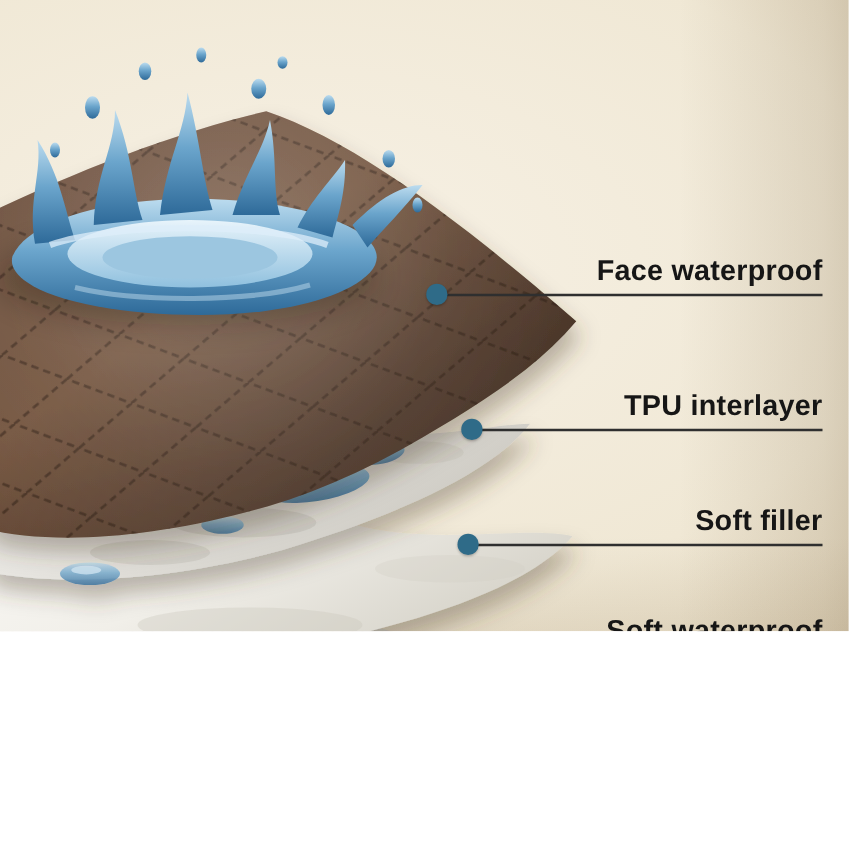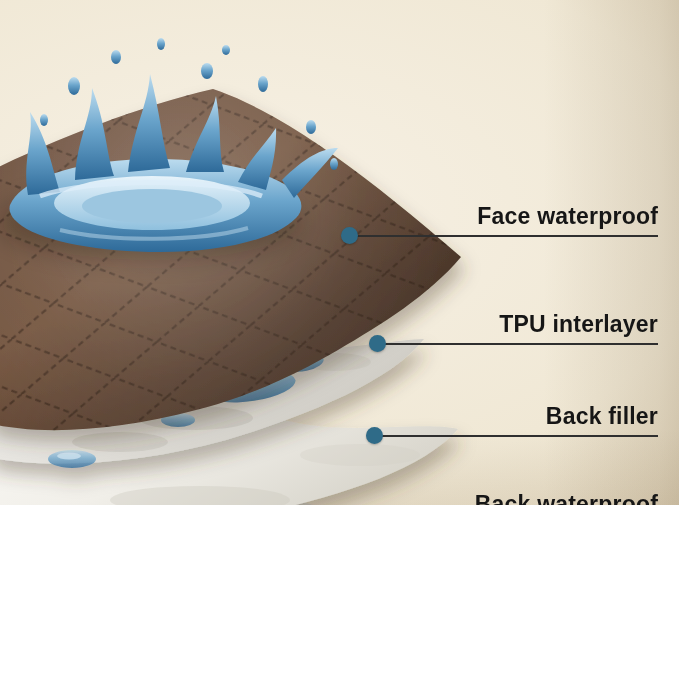--- a/index.html
+++ b/index.html
@@ -144,22 +144,22 @@
 
   <div class="callout">
     <span class="callout-line" style="left:378px;top:343px;width:280px"></span>
     <span class="callout-dot" style="left:369px;top:335px"></span>
     <span class="callout-label" style="top:310px">TPU interlayer</span>
   </div>
 
   <div class="callout">
     <span class="callout-line" style="left:375px;top:435px;width:283px"></span>
     <span class="callout-dot" style="left:366px;top:427px"></span>
-    <span class="callout-label" style="top:402px">Back filler</span>
+    <span class="callout-label" style="top:402px">Soft filler</span>
   </div>
 
   <div class="callout">
     <span class="callout-line" style="left:318px;top:523px;width:340px"></span>
     <span class="callout-dot" style="left:309px;top:515px"></span>
-    <span class="callout-label" style="top:490px">Back waterproof</span>
+    <span class="callout-label" style="top:490px">Soft waterproof</span>
   </div>
 
 </div>
 
 </body></html>

